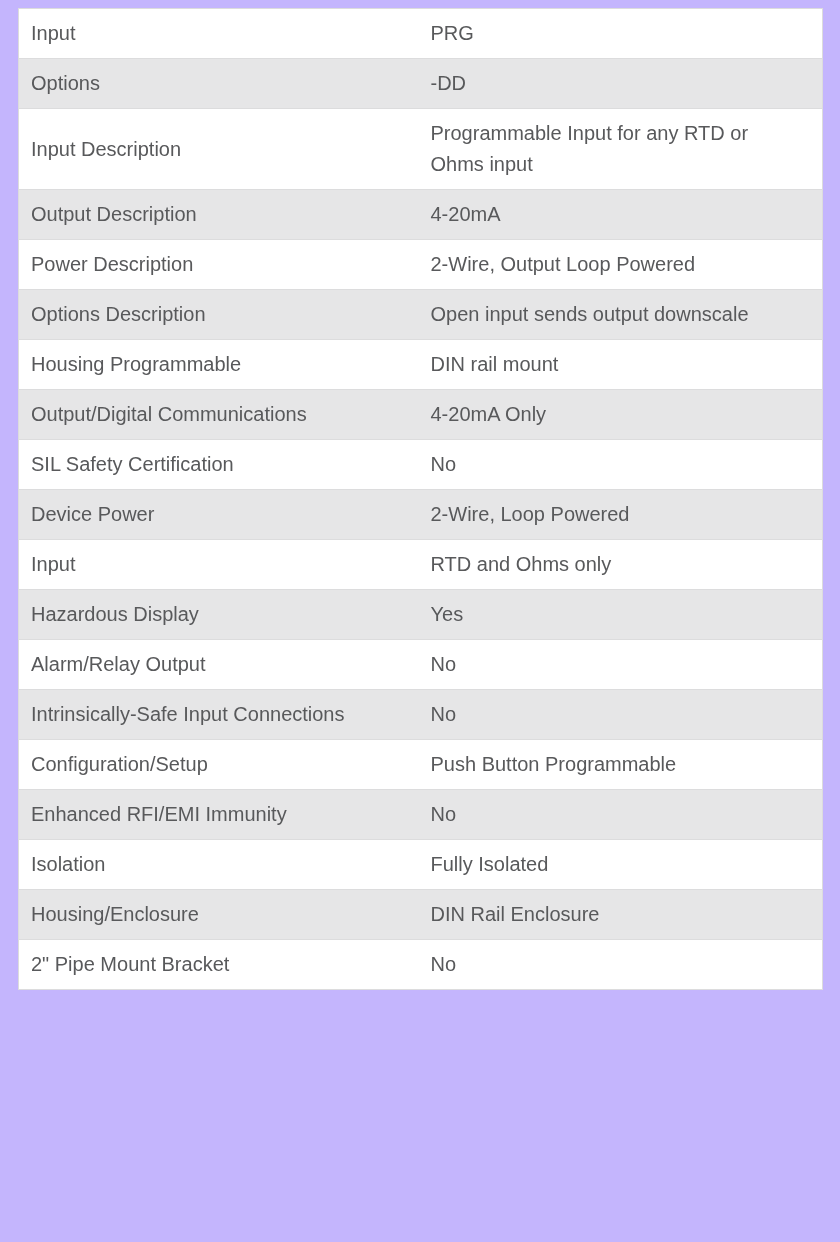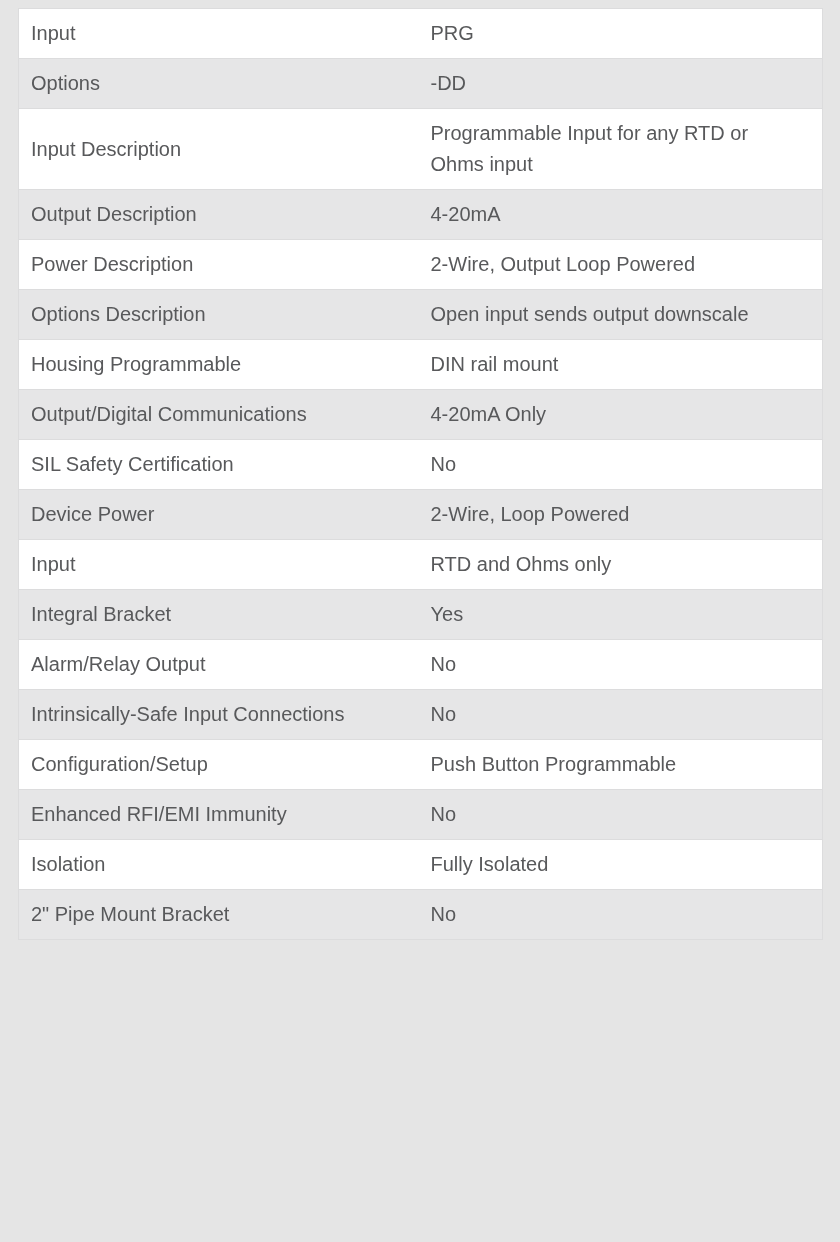--- a/index.html
+++ b/index.html
@@ -5,21 +5,21 @@
   html, body {
     margin: 0;
     padding: 0;
     background: #ffffff;
   }
   .page {
     width: 840px;
     height: 1242px;
     box-sizing: border-box;
     padding: 8px 18px 10px 18px;
-    background: #e5e5e5;
+    background: #c4b5fd;
     font-family: "Liberation Sans", "DejaVu Sans", sans-serif;
   }
   table.spec-table {
     border-collapse: collapse;
     table-layout: fixed;
     width: 804px;
     border: 1px solid #dcdcdd;
     color: #58595b;
     font-size: 20px;
     line-height: 31px;
@@ -89,21 +89,21 @@
       </tr>
       <tr>
         <td class="label-cell">Device Power</td>
         <td class="value-cell">2-Wire, Loop Powered</td>
       </tr>
       <tr>
         <td class="label-cell">Input</td>
         <td class="value-cell">RTD and Ohms only</td>
       </tr>
       <tr>
-        <td class="label-cell">Integral Bracket</td>
+        <td class="label-cell">Hazardous Display</td>
         <td class="value-cell">Yes</td>
       </tr>
       <tr>
         <td class="label-cell">Alarm/Relay Output</td>
         <td class="value-cell">No</td>
       </tr>
       <tr>
         <td class="label-cell">Intrinsically-Safe Input Connections</td>
         <td class="value-cell">No</td>
       </tr>
@@ -113,18 +113,22 @@
       </tr>
       <tr>
         <td class="label-cell">Enhanced RFI/EMI Immunity</td>
         <td class="value-cell">No</td>
       </tr>
       <tr>
         <td class="label-cell">Isolation</td>
         <td class="value-cell">Fully Isolated</td>
       </tr>
       <tr>
+        <td class="label-cell">Housing/Enclosure</td>
+        <td class="value-cell">DIN Rail Enclosure</td>
+      </tr>
+      <tr>
         <td class="label-cell">2" Pipe Mount Bracket</td>
         <td class="value-cell">No</td>
       </tr>
     </tbody>
   </table>
 </div>
 
 </body></html>

